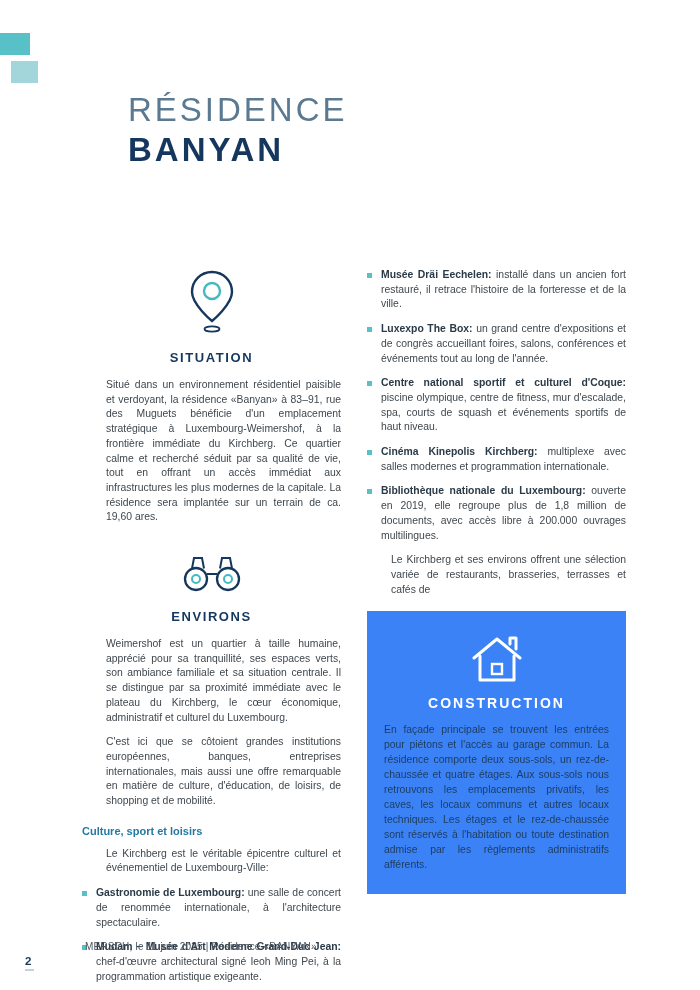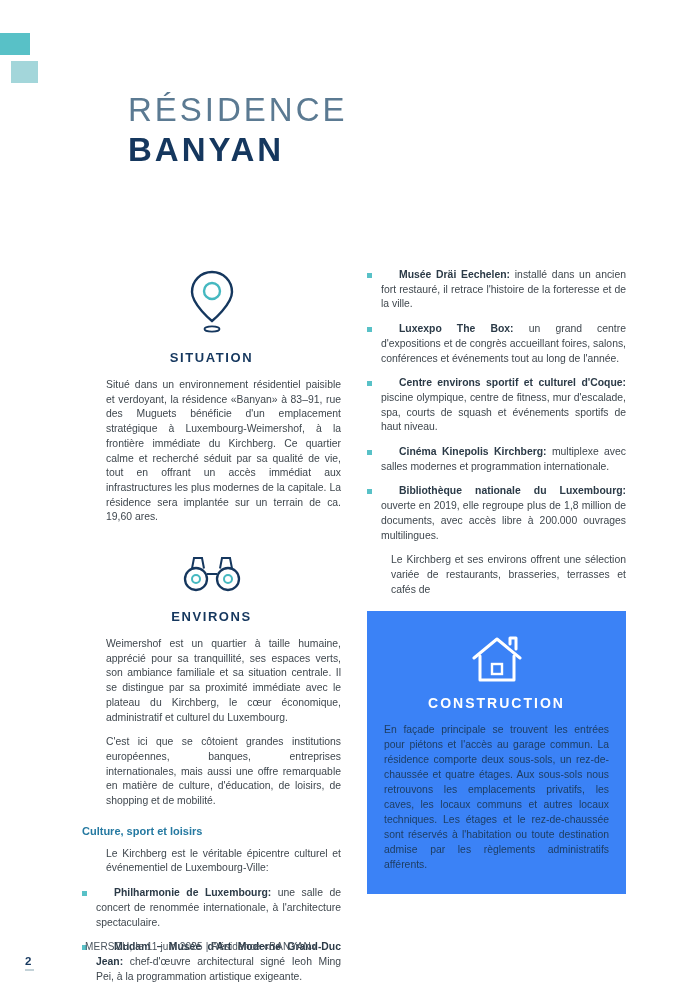--- a/index.html
+++ b/index.html
@@ -18,21 +18,21 @@
   .title .l1 { color:#5b7a92; font-weight:400; display:block; }
   .title .l2 { color:#15375e; font-weight:700; display:block; }
 
   .content { position:absolute; top:268px; left:82px; width:544px; display:flex; gap:26px; }
   .col { width:259px; }
 
   p.body, .bt {
     font-size:10.4px; line-height:14.7px; color:#3f474e; text-align:justify;
   }
   p.body { margin-bottom:10px;margin-left:24px; }
-  strong { color:#2b3a47;margin-left:18px; }
+  strong { color:#2b3a47; }
 
   .icon-wrap { text-align:center; margin-bottom:12px; }
   h2.section {
     text-align:center; color:#15375e; font-size:13px; font-weight:700;
     letter-spacing:1.6px; margin-bottom:13px;
   }
   .gap-top { margin-top:26px; }
 
   h3.sub {
     color:#2579a1; font-size:11px; font-weight:700; margin:16px 0 10px;
@@ -103,21 +103,21 @@
     <h2 class="section">ENVIRONS</h2>
     <p class="body">Weimershof est un quartier à taille humaine, apprécié pour sa tranquillité, ses espaces verts, son ambiance familiale et sa situation centrale. Il se distingue par sa proximité immédiate avec le plateau du Kirchberg, le cœur économique, administratif et culturel du Luxembourg.</p>
     <p class="body">C'est ici que se côtoient grandes institutions européennes, banques, entreprises internationales, mais aussi une offre remarquable en matière de culture, d'éducation, de loisirs, de shopping et de mobilité.</p>
 
     <h3 class="sub">Culture, sport et loisirs</h3>
     <p class="body">Le Kirchberg est le véritable épicentre culturel et événementiel de Luxembourg-Ville:</p>
 
     <ul class="blist">
       <li>
         <span class="sq"></span>
-        <p class="bt"><strong>Philharmonie de Luxembourg:</strong><span> une salle de concert de renommée internationale, à l'architecture spectaculaire.</span></p>
+        <p class="bt"><strong>Gastronomie de Luxembourg:</strong><span> une salle de concert de renommée internationale, à l'architecture spectaculaire.</span></p>
       </li>
       <li>
         <span class="sq"></span>
         <p class="bt"><strong>Mudam – Musée d'Art Moderne Grand-Duc Jean:</strong><span> chef-d'œuvre architectural signé Ieoh Ming Pei, à la programmation artistique exigeante.</span></p>
       </li>
     </ul>
   </div>
 
   <div class="col col-right">
 
@@ -125,21 +125,21 @@
       <li>
         <span class="sq"></span>
         <p class="bt"><strong>Musée Dräi Eechelen:</strong><span> installé dans un ancien fort restauré, il retrace l'histoire de la forteresse et de la ville.</span></p>
       </li>
       <li>
         <span class="sq"></span>
         <p class="bt"><strong>Luxexpo The Box:</strong><span> un grand centre d'expositions et de congrès accueillant foires, salons, conférences et événements tout au long de l'année.</span></p>
       </li>
       <li>
         <span class="sq"></span>
-        <p class="bt"><strong>Centre environs sportif et culturel d'Coque:</strong><span> piscine olympique, centre de fitness, mur d'escalade, spa, courts de squash et événements sportifs de haut niveau.</span></p>
+        <p class="bt"><strong>Centre national sportif et culturel d'Coque:</strong><span> piscine olympique, centre de fitness, mur d'escalade, spa, courts de squash et événements sportifs de haut niveau.</span></p>
       </li>
       <li>
         <span class="sq"></span>
         <p class="bt"><strong>Cinéma Kinepolis Kirchberg:</strong><span> multiplexe avec salles modernes et programmation internationale.</span></p>
       </li>
       <li>
         <span class="sq"></span>
         <p class="bt"><strong>Bibliothèque nationale du Luxembourg:</strong><span> ouverte en 2019, elle regroupe plus de 1,8 million de documents, avec accès libre à 200.000 ouvrages multilingues.</span></p>
       </li>
     </ul>

